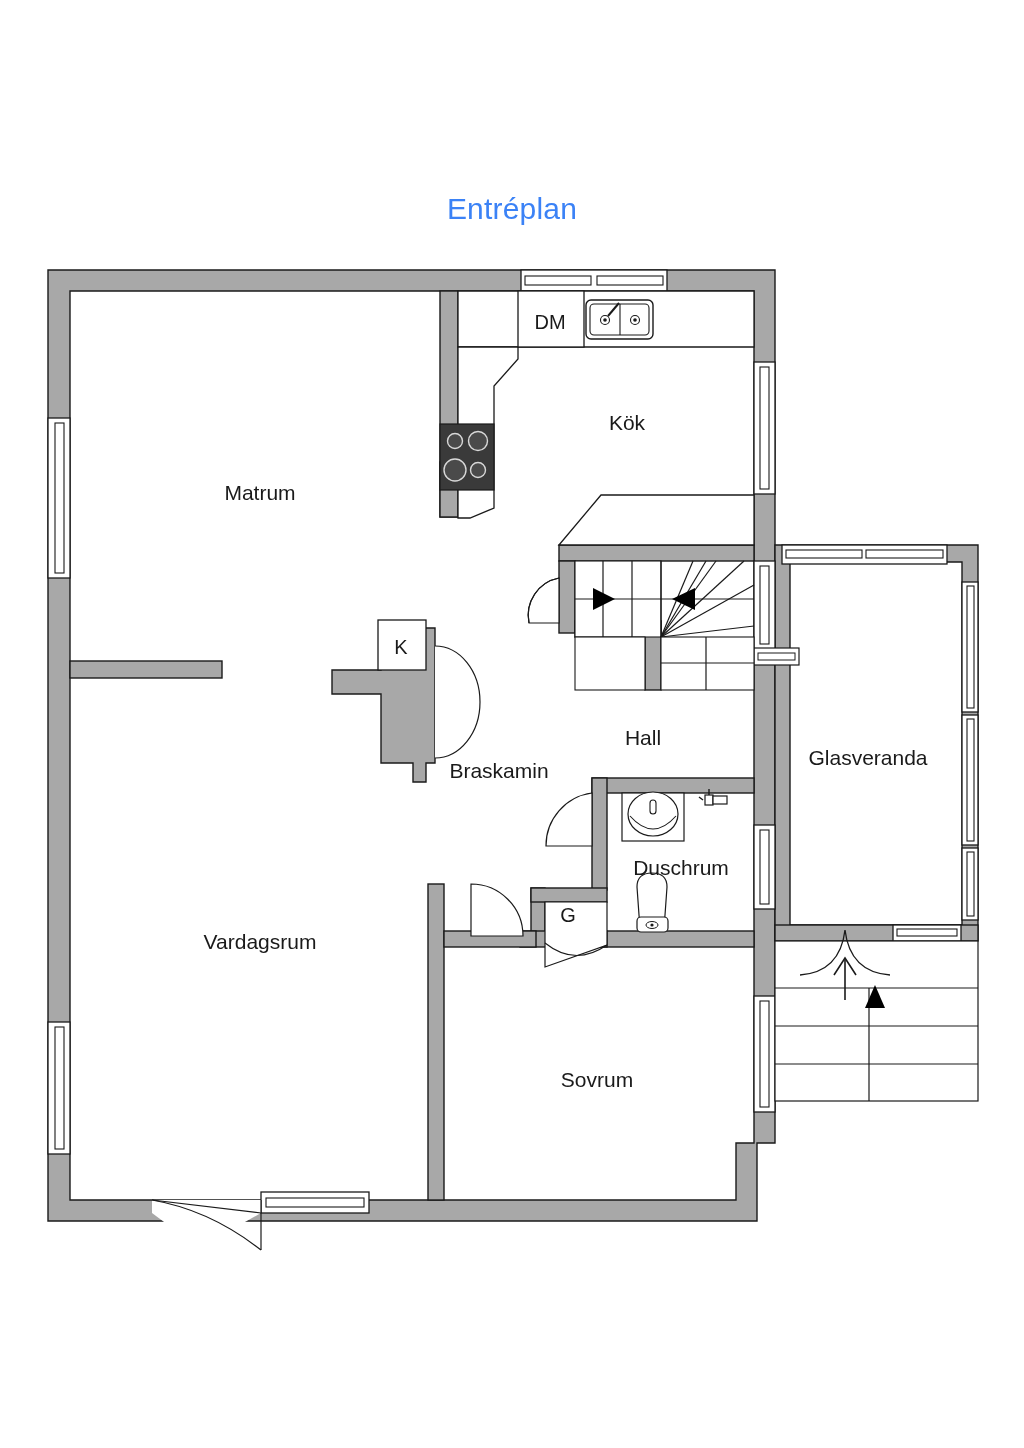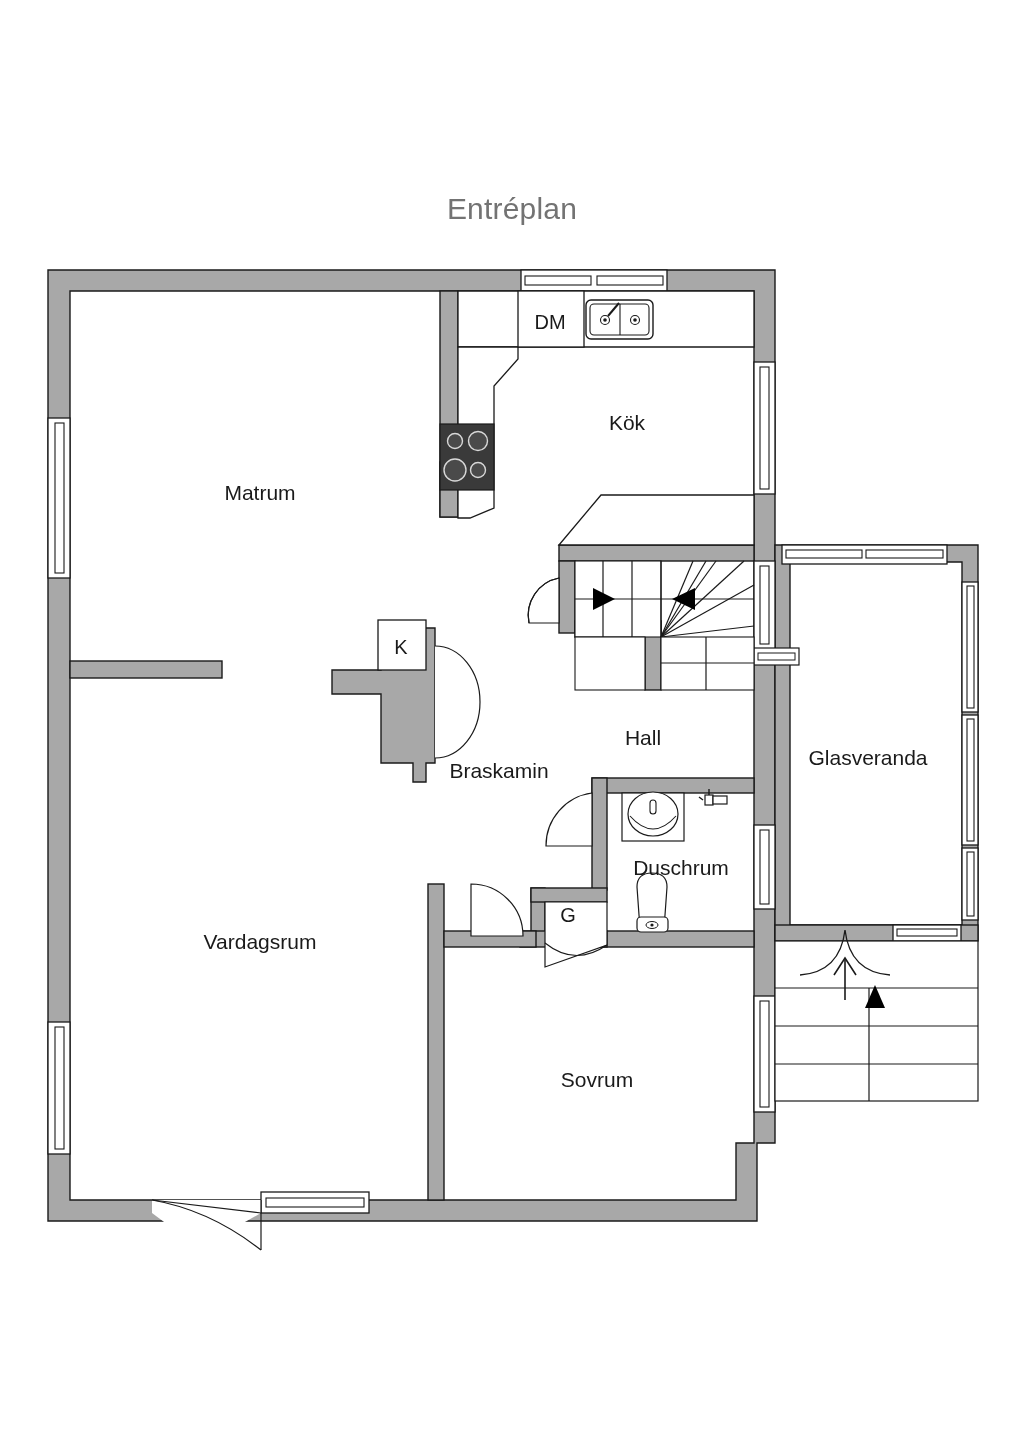--- a/index.html
+++ b/index.html
@@ -21,21 +21,21 @@
     height: 1448px;
   }
   #plan-title {
     position: absolute;
     left: 0;
     top: 192px;
     width: 1024px;
     text-align: center;
     font-size: 30px;
     font-weight: 400;
-    color: #737373;
+    color: #3b82f6;
     letter-spacing: 0.2px;
   }
   svg#floorplan {
     position: absolute;
     left: 0;
     top: 0;
     width: 1024px;
     height: 1448px;
     display: block;
   }

